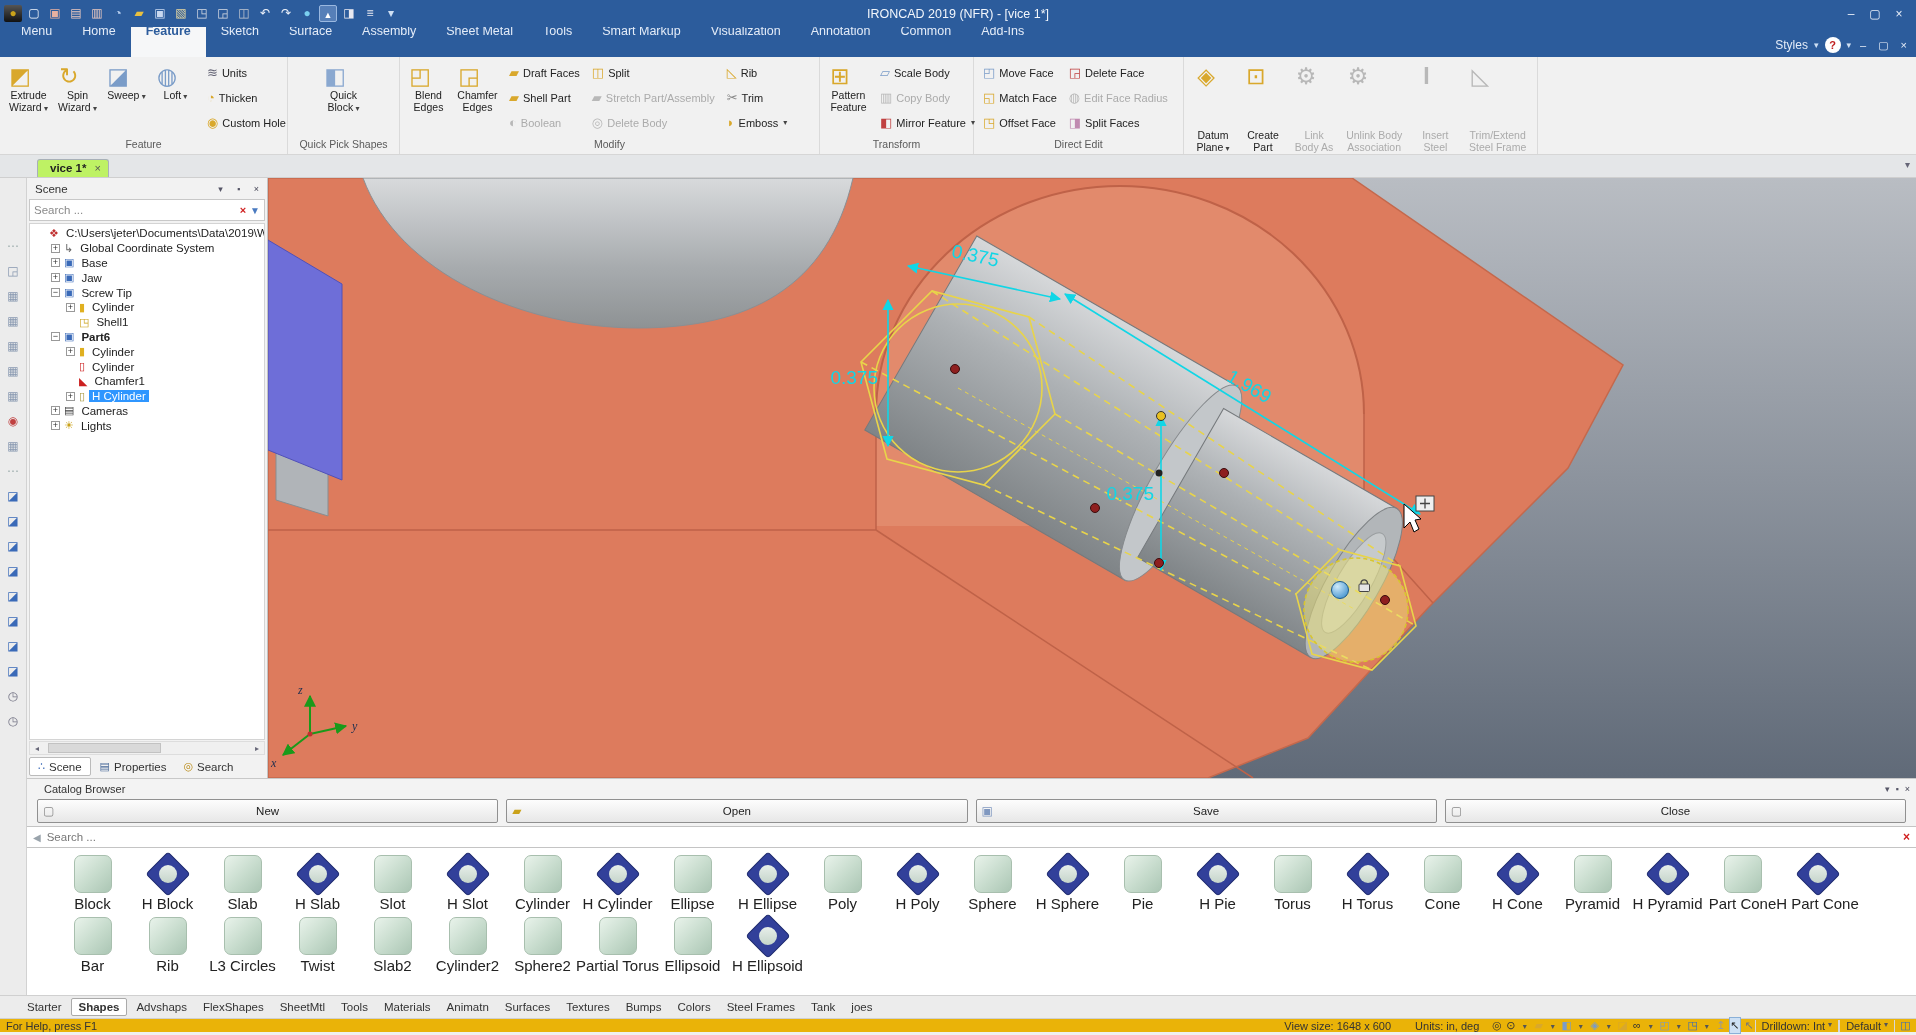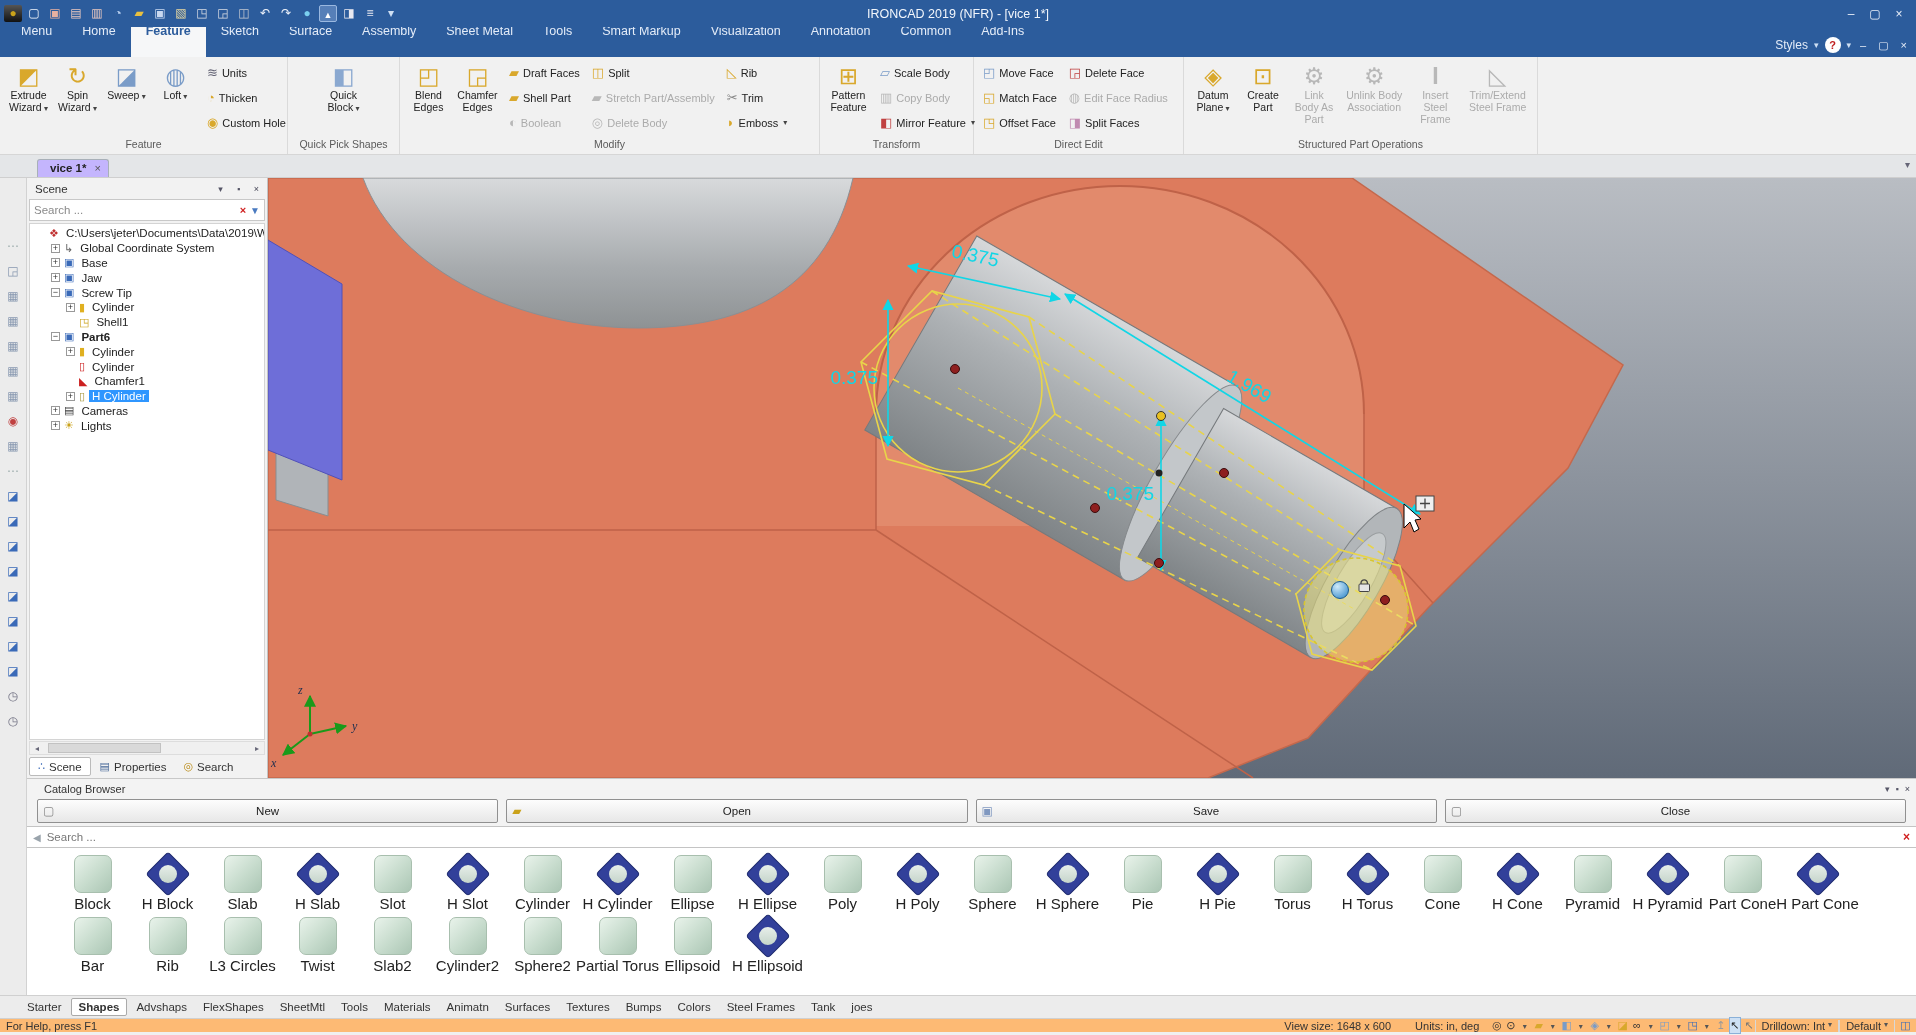--- a/index.html
+++ b/index.html
@@ -23,37 +23,37 @@
   .helpq { width:16px; height:16px; border-radius:50%; background:#fff; color:#c02020; font-weight:bold; text-align:center; line-height:16px; font-size:11px; }
   .mcaret { font-size:9px; color:#cfe0f4; }
   .mwin { font-size:11px; color:#e8eef8; padding:0 3px; }
 
   
   .ribbon { height:98px; background:#f1f1f1; border-bottom:1px solid #d6d6d6; display:flex; flex:0 0 auto; }
   .rgroup { border-right:1px solid #dadada; display:flex; flex-direction:column; padding:1px 2px; }
   .rgbody { flex:1; display:flex; align-items:stretch; gap:2px; padding:1px 2px; }
   .rglabel { height:16px; text-align:center; font-size:10.5px; color:#5a5a5a; line-height:15px; }
   .lrow { display:flex; }
-  .lbtn { width:49px; display:flex; flex-direction:column; align-items:center; padding:3px 1px 0; border-radius:3px; }
-  .lbtn.auto { width:auto; min-width:50px; max-width:76px; padding:3px 3px 0; }
+  .lbtn { width:49px; display:flex; flex-direction:column; padding:3px 1px 0; border-radius:3px; }
+  .lbtn.auto { width:auto; min-width:50px; max-width:76px; padding:3px 3px 0;gap:40px; }
   .lico { width:30px; height:28px; font-size:23px; line-height:28px; text-align:center; color:#caa21a; }
   .llabel { font-size:10.5px; line-height:1.12; text-align:center; color:#222; }
   .lbtn.has-arrow .llabel::after { content:" ▾"; font-size:8px; color:#444; }
   .lbtn.disabled .llabel { color:#ababab; }
   .scol { display:flex; flex-direction:column; justify-content:space-evenly; }
   .sbtn { display:flex; align-items:center; gap:4px; font-size:11px; color:#222; padding:0 5px; height:23px; white-space:nowrap; }
   .sbtn.has-arrow::after { content:"▾"; font-size:8px; color:#444; margin-left:1px; }
   .sbtn.disabled { color:#ababab; }
   .sico { font-size:13px; line-height:13px; }
   .sbtn.disabled .sico::before { color:#b8b8b8 !important; }
   .lbtn.disabled .lico::before { color:#b8b8b8 !important; }
 
   
   .tabstrip { height:23px; background:#e4e6e8; border-bottom:1px solid #cfcfcf; display:flex; align-items:flex-end; flex:0 0 auto; position:relative; }
-  .doctab { margin-left:37px; background:#c4b5fd; border:1px solid #a8b0b8; border-bottom:none; padding:2px 7px 3px 12px; font-size:11.5px; font-weight:bold; color:#222; display:flex; gap:8px; align-items:center; border-radius:3px 3px 0 0; }
+  .doctab { margin-left:37px; background:#bef264; border:1px solid #a8b0b8; border-bottom:none; padding:2px 7px 3px 12px; font-size:11.5px; font-weight:bold; color:#222; display:flex; gap:8px; align-items:center; border-radius:3px 3px 0 0; }
   .doctab .closex { font-weight:normal; color:#555; font-size:11px; }
   .strip-chev { position:absolute; right:6px; top:4px; font-size:10px; color:#667; }
 
   
   .midwrap { display:flex; flex:0 0 auto; }
   .leftstrip { width:27px; background:#ececec; border-right:1px solid #d2d2d2; display:flex; flex-direction:column; align-items:center; gap:9px; padding-top:60px; height:817px; }
   .lsicon { width:18px; height:16px; font-size:12px; line-height:16px; text-align:center; color:#8898b0; }
   .rightcol { flex:1; display:flex; flex-direction:column; }
   .mainrow { display:flex; height:600px; }
 
@@ -108,21 +108,21 @@
   .shape.h-variant .blob { width:32px; height:32px; margin:8px auto 5px; border-radius:4px; transform:rotate(45deg); background:#32409a; border:1px solid #222e70; position:relative; }
   .shape.h-variant .blob::after { content:""; position:absolute; inset:6px; border-radius:50%; background:linear-gradient(135deg,#eef4f0,#becfc4); }
   .shapelabel { font-size:15px; color:#222; white-space:nowrap; }
 
   
   .cattabs { height:23px; background:#ececec; border-top:1px solid #d0d0d0; display:flex; align-items:center; padding-left:20px; gap:2px; flex:0 0 auto; }
   .cattab { font-size:11.5px; color:#333; padding:2px 7px; }
   .cattab.active { background:#fff; border:1px solid #aaa; border-radius:2px; font-weight:bold; }
 
   
-  .statusbar { height:14px; background:#fdba74; border-top:1px solid #d0d0d0; display:flex; align-items:center; font-size:11px; color:#333; flex:0 0 auto; }
+  .statusbar { height:14px; background:#eab308; border-top:1px solid #d0d0d0; display:flex; align-items:center; font-size:11px; color:#333; flex:0 0 auto; }
   .sb-left { padding-left:6px; }
   .sb-spacer { flex:1; }
   .sb-seg { padding:0 12px; white-space:nowrap; }
   .sb-icons { display:flex; align-items:center; gap:3px; }
   .sbicon { font-size:11px; line-height:15px; color:#444; text-align:center; min-width:11px; }
   .sb-drop { display:flex; align-items:flex-start; gap:3px; padding:0 6px; border-left:1px solid #d8d8d8; border-right:1px solid #d8d8d8; }
   .sb-caret { font-size:8px; color:#555; }
 
   
   [data-icon]::before { content:"▰"; color:#d9a82c; }

